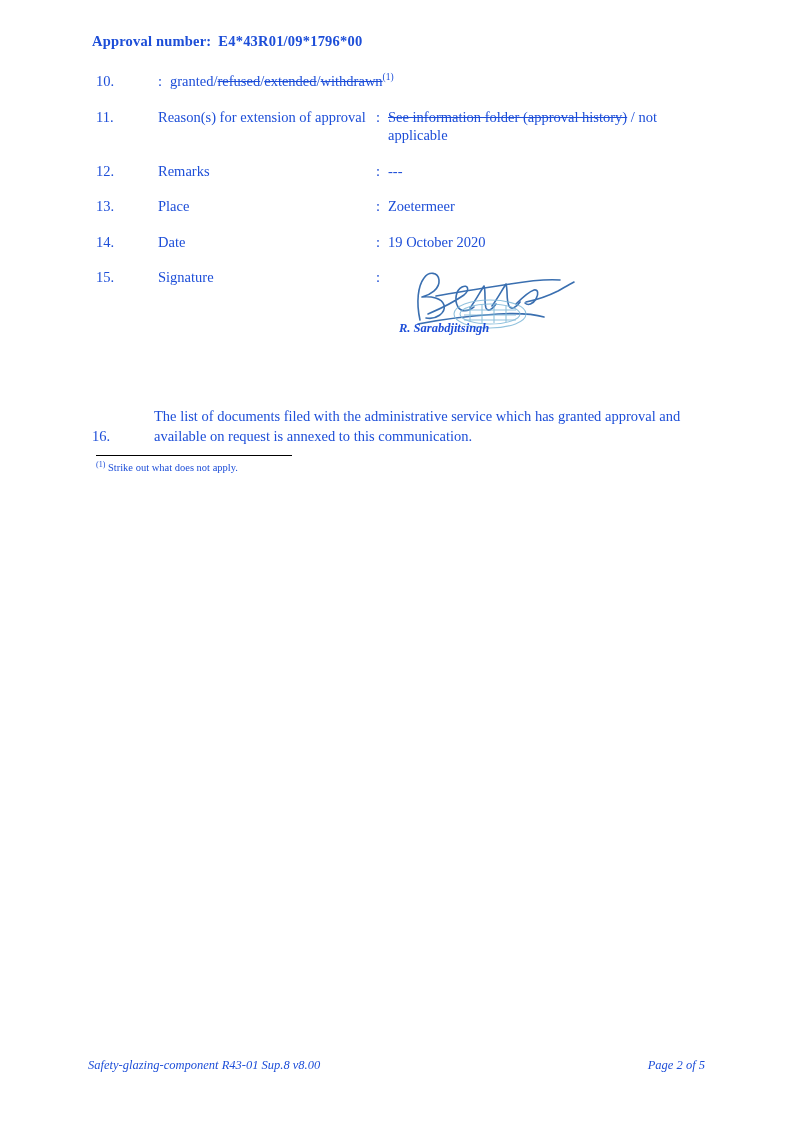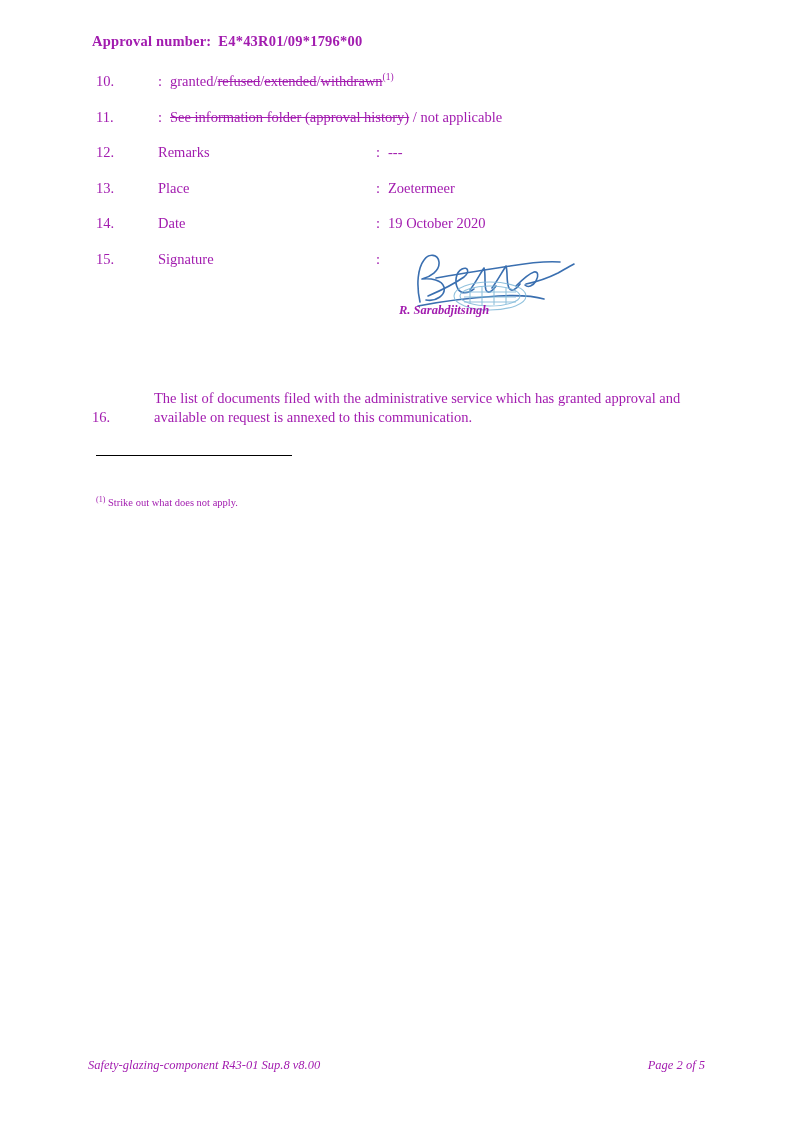--- a/index.html
+++ b/index.html
@@ -8,21 +8,21 @@
     background: #b8b8b8;
   }
   .page {
     position: relative;
     width: 793px;
     height: 1122px;
     background: #ffffff;
     margin: 0 auto;
     overflow: hidden;
     font-family: "Liberation Serif", serif;
-    color: #a21caf;
+    color: #1d4ed8;
     box-sizing: border-box;
   }
   .content {
     position: absolute;
     left: 92px;
     top: 33px;
     width: 610px;
   }
   .approval-number {
     font-weight: bold;
@@ -104,21 +104,20 @@
     top: 455px;
     width: 196px;
     border-top: 1px solid #000;
   }
   .footnote {
     position: absolute;
     left: 96px;
     top: 462px;
     font-size: 10.5px;
     font-family: "Liberation Serif", serif;
-    margin-top: 35px;
   }
   .footnote sup {
     font-size: 8px;
     vertical-align: super;
     line-height: 0;
   }
 
   .page-footer {
     position: absolute;
     left: 88px;
@@ -145,20 +144,21 @@
     <div class="rows">
 
       <div class="row">
         <span class="num">10.</span>
         <span class="colon">:</span>
         <span class="val"><span>granted</span><span>/</span><span class="strike">refused</span><span>/</span><span class="strike">extended</span><span>/</span><span class="strike">withdrawn</span><sup class="fn">(1)</sup></span>
       </div>
 
       <div class="row">
         <span class="num">11.</span>
+        <span class="lbl">Reason(s) for extension of approval</span>
         <span class="colon">:</span>
         <span class="val"><span class="strike">See information folder (approval history)</span> <span>/ not applicable</span></span>
       </div>
 
       <div class="row">
         <span class="num">12.</span>
         <span class="lbl">Remarks</span>
         <span class="colon">:</span>
         <span class="val">---</span>
       </div>

